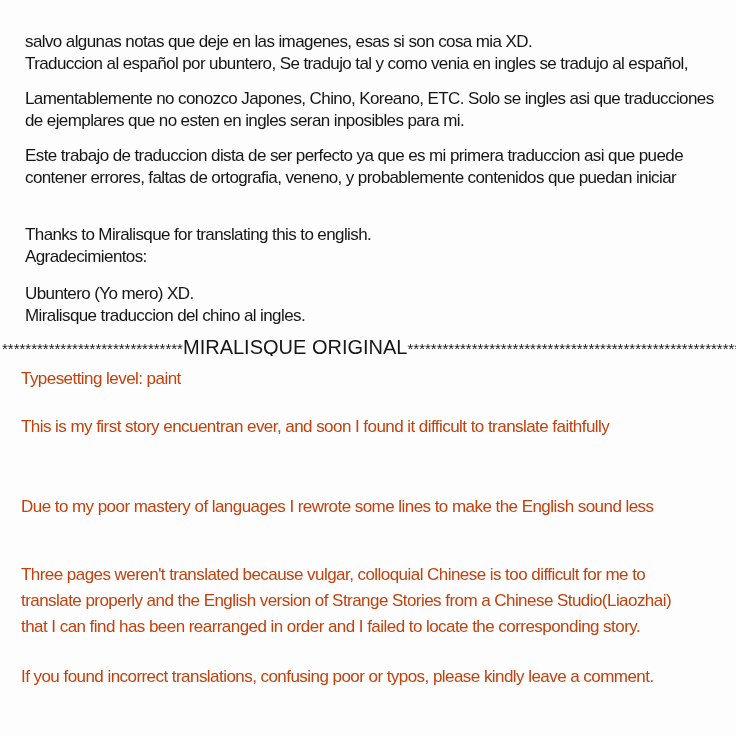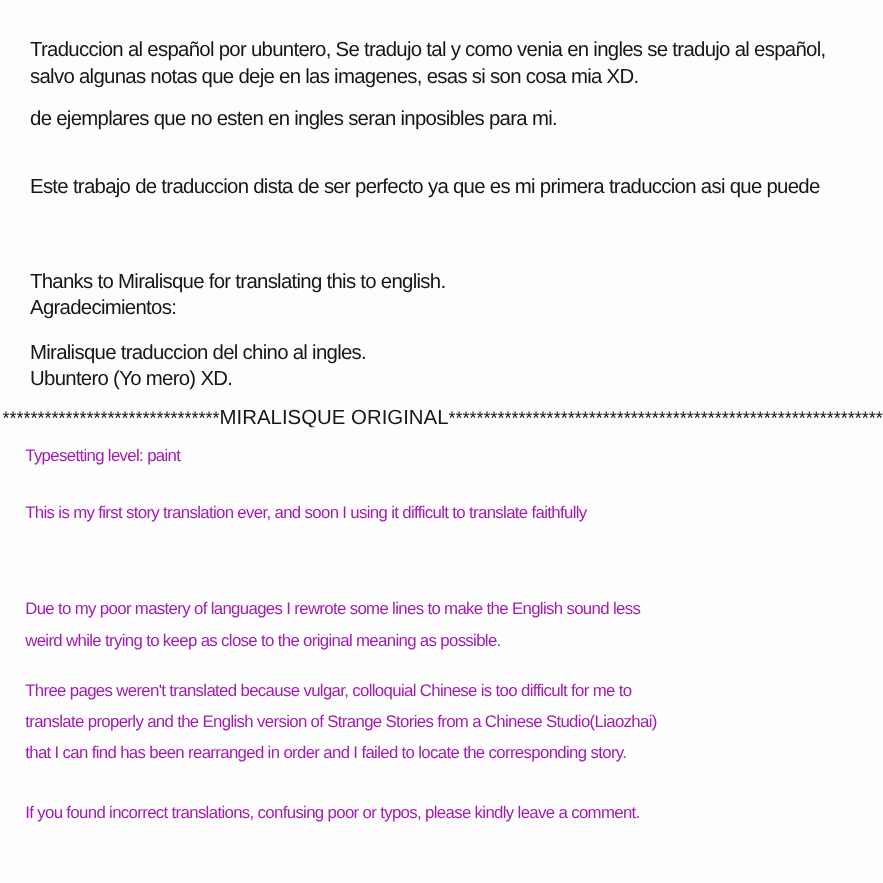--- a/index.html
+++ b/index.html
@@ -20,77 +20,78 @@
     white-space:nowrap;
   }
   .es{
     left:25px;
     font-size:17px;
     line-height:22px;
     letter-spacing:-0.6px;
   }
   .en{
     left:21px;
-    font-size:14px;
+    font-size:17px;
     line-height:26px;
     letter-spacing:-0.55px;
-    color:#a21caf;
+    color:#c2410c;
   }
   .divider{
     left:0;top:340px;
     width:736px;
     box-sizing:border-box;
     padding-left:2px;
     font-size:15px;
     line-height:15px;
     letter-spacing:0;
     overflow:hidden;
     white-space:nowrap;
   }
-  .divider .label{font-size:17px;}
+  .divider .label{font-size:20px;}
 </style>
 </head>
 <body>
 
 <div class="block es" style="top:31px">
+  <div>salvo algunas notas que deje en las imagenes, esas si son cosa mia XD.</div>
   <div>Traduccion al español por ubuntero, Se tradujo tal y como venia en ingles se tradujo al español,</div>
-  <div>salvo algunas notas que deje en las imagenes, esas si son cosa mia XD.</div>
 </div>
 
 <div class="block es" style="top:88px">
+  <div>Lamentablemente no conozco Japones, Chino, Koreano, ETC. Solo se ingles asi que traducciones</div>
   <div>de ejemplares que no esten en ingles seran inposibles para mi.</div>
 </div>
 
 <div class="block es" style="top:145px">
   <div>Este trabajo de traduccion dista de ser perfecto ya que es mi primera traduccion asi que puede</div>
+  <div>contener errores, faltas de ortografia, veneno, y probablemente contenidos que puedan iniciar</div>
 </div>
 
 <div class="block es" style="top:224px">
   <div>Thanks to Miralisque for translating this to english.</div>
   <div>Agradecimientos:</div>
 </div>
 
 <div class="block es" style="top:283px">
+  <div>Ubuntero (Yo mero) XD.</div>
   <div>Miralisque traduccion del chino al ingles.</div>
-  <div>Ubuntero (Yo mero) XD.</div>
 </div>
 
 <div class="block divider"><span>*******************************</span><span class="label">MIRALISQUE ORIGINAL</span><span>****************************************************************************************************</span></div>
 
 <div class="block en" style="top:366px">
   <div>Typesetting level: paint</div>
 </div>
 
 <div class="block en" style="top:414px">
-  <div>This is my first story translation ever, and soon I using it difficult to translate faithfully</div>
+  <div>This is my first story encuentran ever, and soon I found it difficult to translate faithfully</div>
 </div>
 
 <div class="block en" style="top:494px">
   <div>Due to my poor mastery of languages I rewrote some lines to make the English sound less</div>
-  <div>weird while trying to keep as close to the original meaning as possible.</div>
 </div>
 
 <div class="block en" style="top:562px">
   <div>Three pages weren't translated because vulgar, colloquial Chinese is too difficult for me to</div>
   <div>translate properly and the English version of Strange Stories from a Chinese Studio(Liaozhai)</div>
   <div>that I can find has been rearranged in order and I failed to locate the corresponding story.</div>
 </div>
 
 <div class="block en" style="top:664px">
   <div>If you found incorrect translations, confusing poor or typos, please kindly leave a comment.</div>

